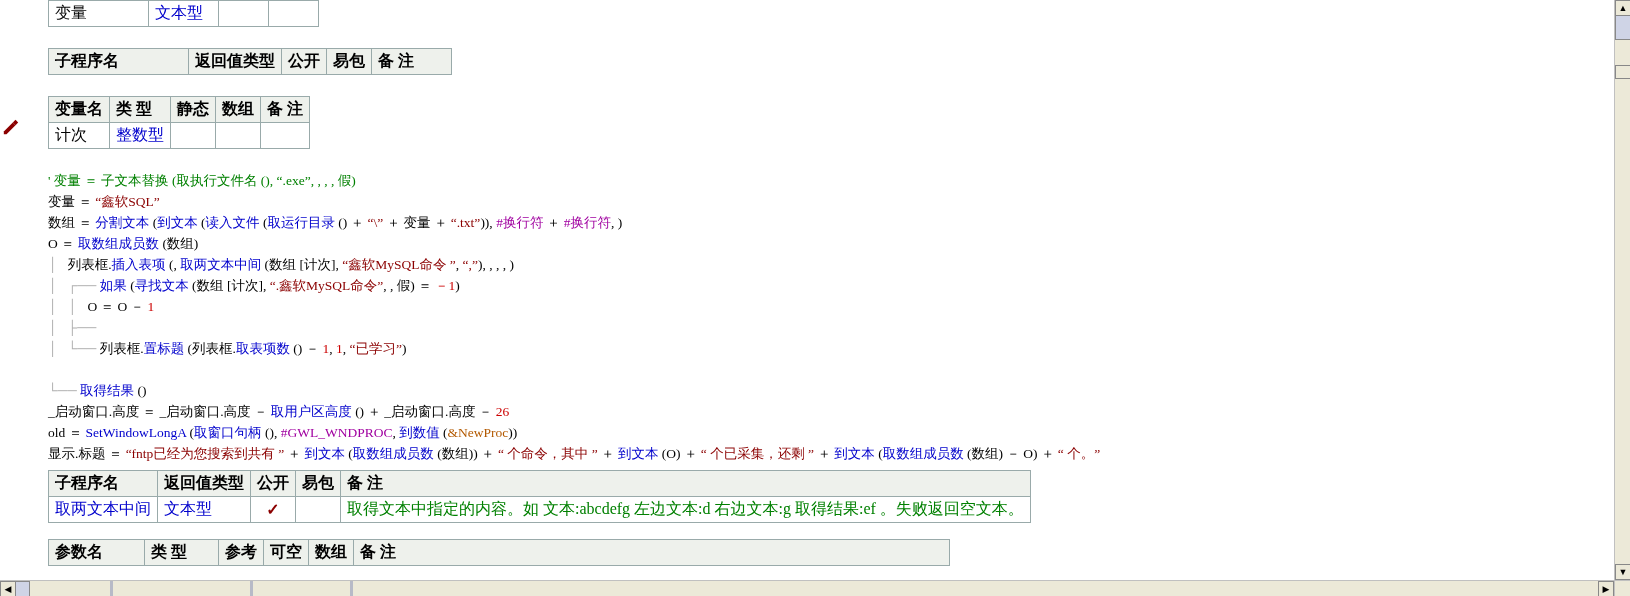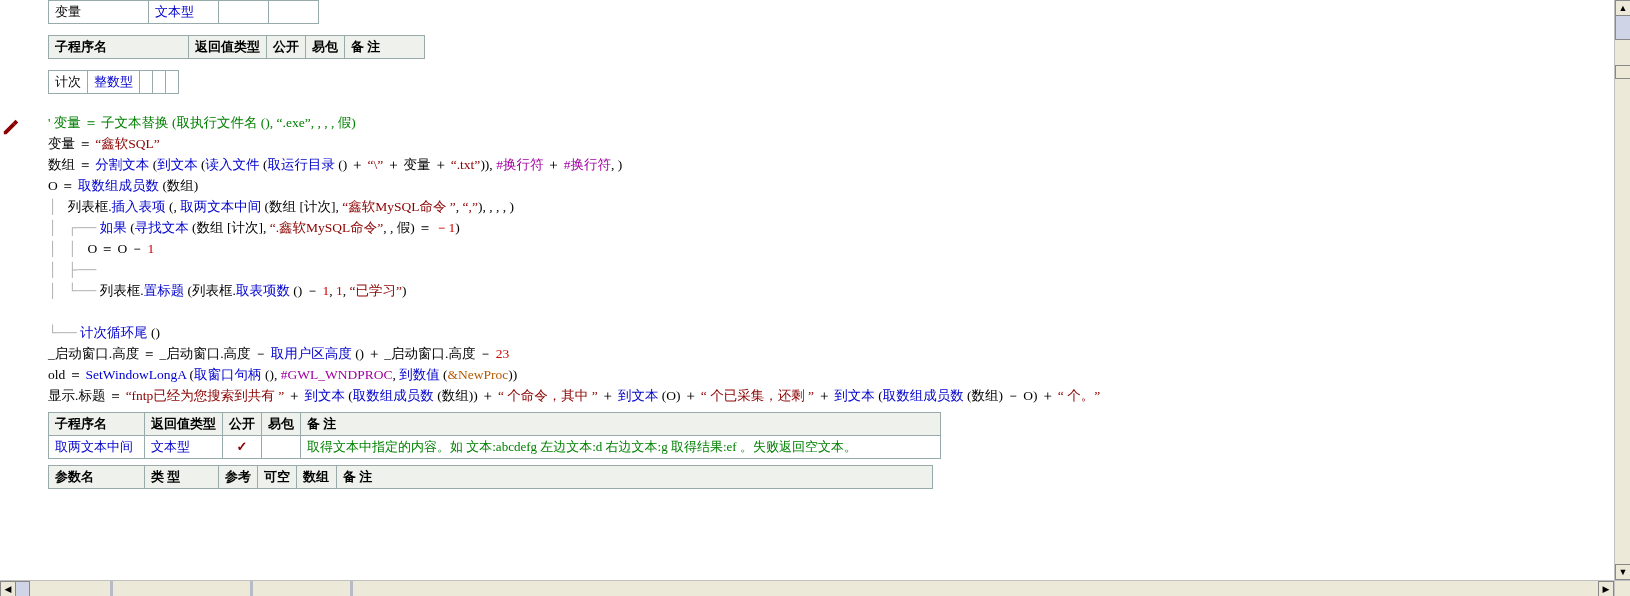--- a/index.html
+++ b/index.html
@@ -30,22 +30,22 @@
     border-right: 0;
   }
   .gutter .pencil {
     position: absolute; left: 2px; top: 118px;
     width: 20px; height: 20px;
     color: #8b0000;
   }
   
   table.def {
     border-collapse: collapse;
-    font-size: 13px;
-    margin: 0 0 11px 0;
+    font-size: 16px;
+    margin: 0 0 21px 0;
   }
   table.def th, table.def td {
     border: 1px solid #9aa;
     padding: 2px 6px;
     height: 18px;
     text-align: left;
     vertical-align: middle;
     white-space: nowrap;
   }
   table.def th {
@@ -146,20 +146,27 @@
         <th style="min-width:74px;">返回值类型</th>
         <th style="min-width:34px;">公开</th>
         <th style="min-width:34px;">易包</th>
         <th style="min-width:80px;">备 注</th>
       </tr>
     </tbody>
       </table>
 
     <table class="def">
       <tbody>
+          <tr>
+        <th style="min-width:50px;">变量名</th>
+        <th style="min-width:60px;">类 型</th>
+        <th style="min-width:36px;">静态</th>
+        <th style="min-width:36px;">数组</th>
+        <th style="min-width:46px;">备 注</th>
+      </tr>
       <tr>
         <td>计次</td>
         <td><span class="blink">整数型</span></td>
         <td></td>
         <td></td>
         <td></td>
       </tr>
     </tbody>
       </table>
 
@@ -167,22 +174,22 @@
       <div class="line"><span class="green">' 变量 ＝ 子文本替换 (取执行文件名 (), </span><span class="green">“.exe”</span><span class="green">, , , , 假)</span></div>
       <div class="line"><span class="black">变量 ＝ </span><span class="crim">“鑫软SQL”</span></div>
       <div class="line"><span class="black">数组 ＝ </span><span class="blink-nou">分割文本</span><span class="black"> (</span><span class="blink-nou">到文本</span><span class="black"> (</span><span class="blink-nou">读入文件</span><span class="black"> (</span><span class="blink-nou">取运行目录</span><span class="black"> () ＋ </span><span class="crim">“\”</span><span class="black"> ＋ 变量 ＋ </span><span class="crim">“.txt”</span><span class="black">)), </span><span class="purple">#换行符</span><span class="black"> ＋ </span><span class="purple">#换行符</span><span class="black">, )</span></div>
       <div class="line"><span class="black">O ＝ </span><span class="blink-nou">取数组成员数</span><span class="black"> (数组)</span></div>
       <div class="line"><span class="tree-dash">│   </span><span class="black">列表框.</span><span class="blink-nou">插入表项</span><span class="black"> (, </span><span class="blink-nou">取两文本中间</span><span class="black"> (数组 [计次], </span><span class="crim">“鑫软MySQL命令 ”</span><span class="black">, </span><span class="crim">“,”</span><span class="black">), , , , )</span></div>
       <div class="line"><span class="tree-dash">│   ┌── </span><span class="blink-nou">如果</span><span class="black"> (</span><span class="blink-nou">寻找文本</span><span class="black"> (数组 [计次], </span><span class="crim">“.鑫软MySQL命令”</span><span class="black">, , 假) ＝ </span><span class="red">－1</span><span class="black">)</span></div>
       <div class="line"><span class="tree-dash">│   │   </span><span class="black">O ＝ O － </span><span class="red">1</span></div>
       <div class="line"><span class="tree-dash">│   ├── </span></div>
       <div class="line"><span class="tree-dash">│   └── </span><span class="black">列表框.</span><span class="blink-nou">置标题</span><span class="black"> (列表框.</span><span class="blink-nou">取表项数</span><span class="black"> () － </span><span class="red">1</span><span class="black">, </span><span class="red">1</span><span class="black">, </span><span class="crim">“已学习”</span><span class="black">)</span></div>
       <div class="line"> </div>
-      <div class="line"><span class="tree-dash">└── </span><span class="blink-nou">计次循环尾</span><span class="black"> ()</span></div>
-      <div class="line"><span class="black">_启动窗口.高度 ＝ _启动窗口.高度 － </span><span class="blink-nou">取用户区高度</span><span class="black"> () ＋ _启动窗口.高度 － </span><span class="red">23</span></div>
+      <div class="line"><span class="tree-dash">└── </span><span class="blink-nou">取得结果</span><span class="black"> ()</span></div>
+      <div class="line"><span class="black">_启动窗口.高度 ＝ _启动窗口.高度 － </span><span class="blink-nou">取用户区高度</span><span class="black"> () ＋ _启动窗口.高度 － </span><span class="red">26</span></div>
       <div class="line"><span class="black">old ＝ </span><span class="blink-nou">SetWindowLongA</span><span class="black"> (</span><span class="blink-nou">取窗口句柄</span><span class="black"> (), </span><span class="purple">#GWL_WNDPROC</span><span class="black">, </span><span class="blink-nou">到数值</span><span class="black"> (</span><span class="orange">&amp;NewProc</span><span class="black">))</span></div>
       <div class="line"><span class="black">显示.标题 ＝ </span><span class="crim">“fntp已经为您搜索到共有 ”</span><span class="black"> ＋ </span><span class="blink-nou">到文本</span><span class="black"> (</span><span class="blink-nou">取数组成员数</span><span class="black"> (数组)) ＋ </span><span class="crim">“ 个命令，其中 ”</span><span class="black"> ＋ </span><span class="blink-nou">到文本</span><span class="black"> (O) ＋ </span><span class="crim">“ 个已采集，还剩 ”</span><span class="black"> ＋ </span><span class="blink-nou">到文本</span><span class="black"> (</span><span class="blink-nou">取数组成员数</span><span class="black"> (数组) － O) ＋ </span><span class="crim">“ 个。”</span></div>
     </div>
 
     <table class="def" style="margin-top:6px;">
       <tbody>
           <tr>
         <th style="min-width:96px;">子程序名</th>
         <th style="min-width:74px;">返回值类型</th>
         <th style="min-width:34px;">公开</th>

